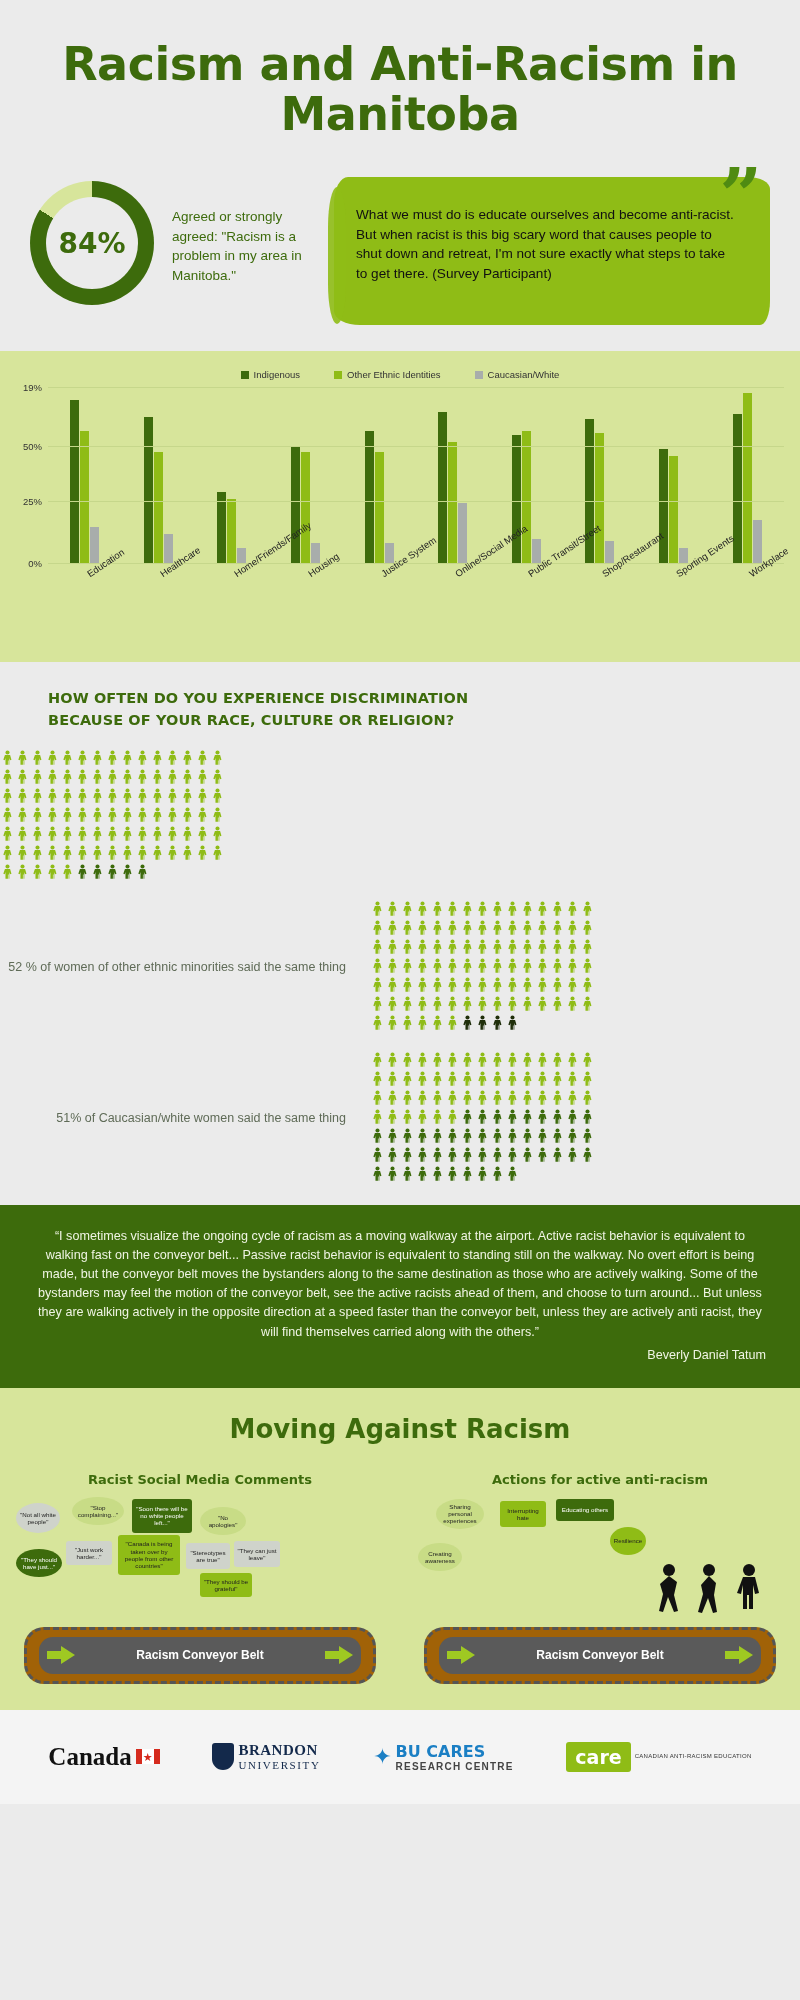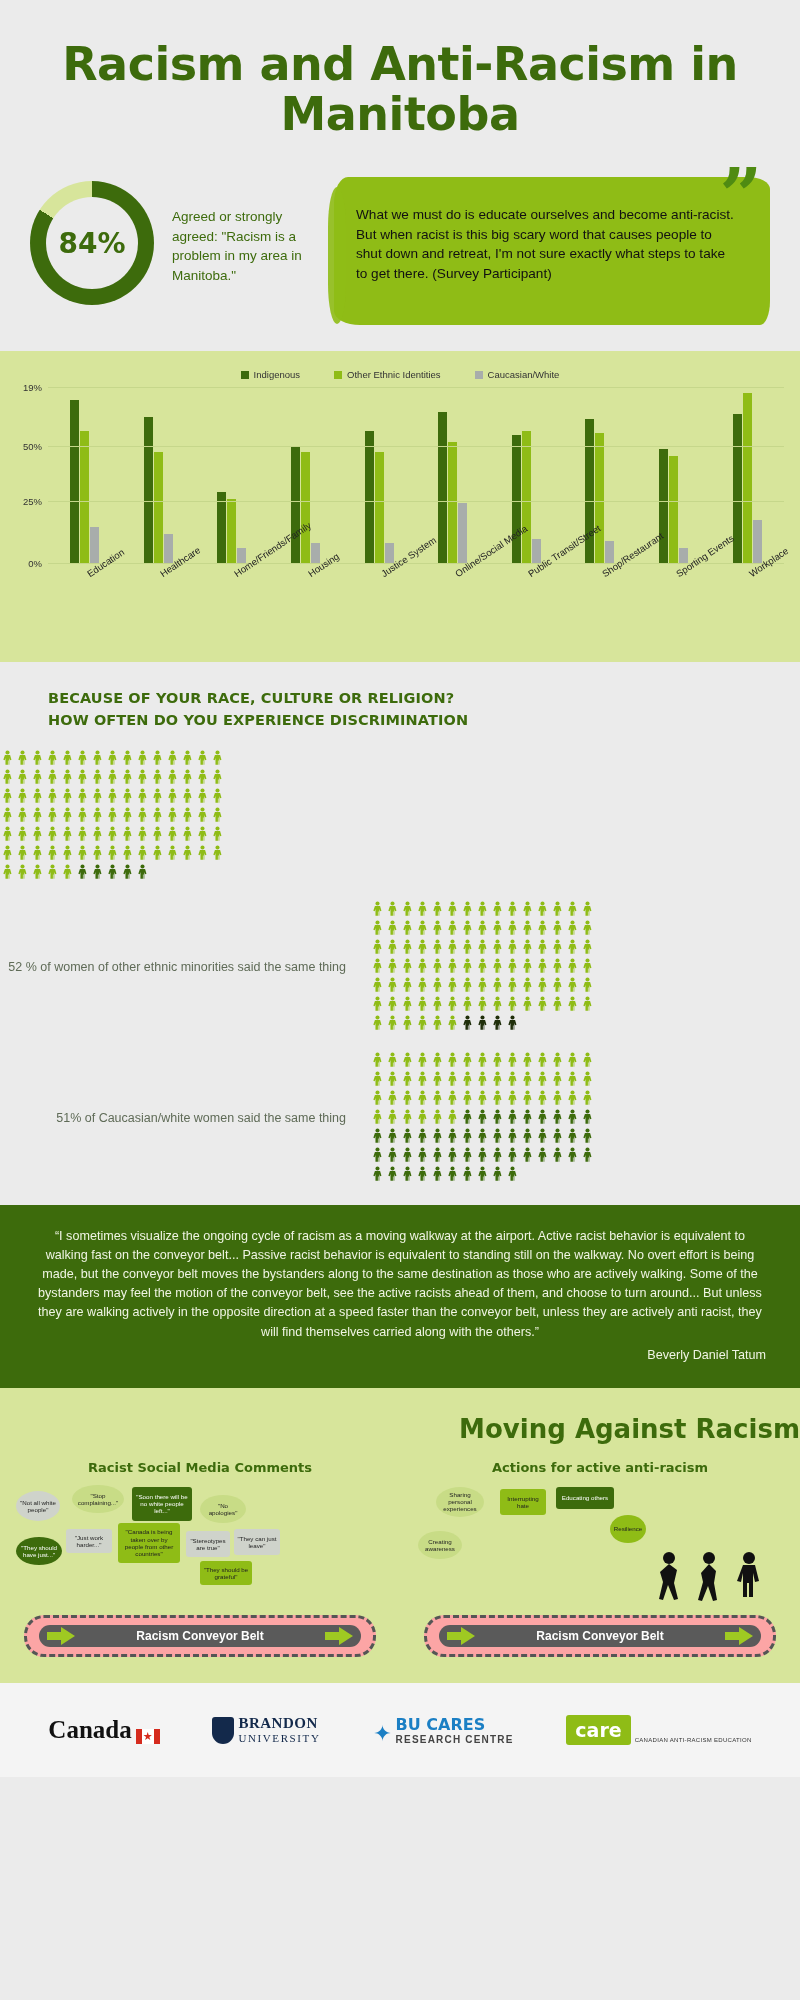--- a/index.html
+++ b/index.html
@@ -101,39 +101,39 @@
   .picto-grid{ display:grid; grid-template-columns: repeat(15, 15px); gap:0px;}
   .p-fig{ width:15px; height:15px; }
 
   
   .dark-section{ background:#3d6b0c; padding: 22px 34px 26px; }
   .dark-quote{ color:#f0f5e4; font-size:12.6px; line-height:1.52; text-align:center;}
   .dark-author{ color:#f0f5e4; font-size:12.6px; text-align:right; margin-top:6px;}
 
   
   .moving-section{ background:#d7e59b; padding: 26px 0 26px; }
-  .moving-title{ text-align:right; color:#3d6b0c; font-size:26px; font-weight:800;
-                 font-family:"DejaVu Sans",sans-serif; margin-bottom:16px;}
+  .moving-title{ text-align:center; color:#3d6b0c; font-size:26px; font-weight:800;
+                 font-family:"DejaVu Sans",sans-serif; margin-bottom:28px;}
   .moving-cols{ display:flex; }
   .mcol{ flex:1; padding:0 14px; }
   .mcol h3{ text-align:center; color:#3d6b0c; font-size:13px; font-weight:800;
             font-family:"DejaVu Sans",sans-serif; margin-bottom:10px;}
   .bubbles{ position:relative; height:120px; }
   .bub{ position:absolute; font-size:6.2px; color:#1f1f1f; line-height:1.15;
         display:flex; align-items:center; justify-content:center; text-align:center;
         padding:3px; }
   .bub.round{ border-radius:50%; }
   .bub.rect{ border-radius:3px; }
   .bg-dark{ background:#3d6b0c; color:#fff;}
   .bg-mid{ background:#8fbc16; color:#1f1f1f;}
   .bg-light{ background:#c8dc86; color:#1f1f1f;}
   .bg-gray{ background:#cfd3cb; color:#1f1f1f;}
 
   .belt{
-    position:relative; margin: 10px 10px 0; height:42px; background:#fca5a5;
+    position:relative; margin: 10px 10px 0; height:57px; background:#a16207;
     border-radius:20px; border: 3px dashed #555;
     display:flex; align-items:center; justify-content:center;
   }
   .belt-inner{
     position:absolute; left:12px; right:12px; top:7px; bottom:7px;
     background:#5a5a5a; border-radius:14px;
     display:flex; align-items:center; justify-content:space-between; padding:0 8px;
   }
   .belt-label{ color:#fff; font-size:12px; font-weight:700; z-index:2;}
   .arrow{
@@ -142,21 +142,21 @@
   }
   .arrow-tail{ width:14px; height:8px; background:#9fc922; }
   .arrow-grp{ display:flex; align-items:center; z-index:2;}
 
   .walkers{ position:absolute; right:22px; bottom:0; display:flex; gap:10px; align-items:flex-end;}
   .walker{ width:30px; height:54px; }
 
   
   .footer{ background:#f4f4f4; height:94px; display:flex; align-items:center;
            justify-content:space-around; padding:0 22px; }
-  .logo{ display:flex; align-items:flex-end; gap:4px; }
+  .logo{ display:flex; align-items:center; gap:4px; }
   .logo-canada{ font-family:"Liberation Serif",serif; font-size:25px; font-weight:700; color:#111; }
   .flag{ width:24px; height:15px; position:relative; background:#fff; display:inline-block;}
   .flag:before,.flag:after{ content:""; position:absolute; top:0; bottom:0; width:6px; background:#d52b1e;}
   .flag:before{left:0;} .flag:after{right:0;}
   .maple{ position:absolute; left:50%; top:50%; transform:translate(-50%,-50%); color:#d52b1e; font-size:11px; line-height:1;}
   .logo-brandon .bu-name{ font-family:"Liberation Serif",serif; color:#13294b; }
   .logo-brandon .bu-1{ font-size:15px; font-weight:700; letter-spacing:.5px;}
   .logo-brandon .bu-2{ font-size:11px; letter-spacing:1.6px;}
   .shield{ width:22px;height:27px;background:#13294b;border-radius:3px 3px 11px 11px; }
   .bucares .bc1{ color:#1b7fc4; font-size:16px; font-weight:800; font-family:"DejaVu Sans",sans-serif;}
@@ -307,22 +307,22 @@
         <span>Sporting Events</span>
       </div>
       <div class="xtick">
         <span>Workplace</span>
       </div>
     </div>
 </section>
 
 <section class="picto-section">
   <div class="picto-title">
+    <div>HOW OFTEN DO YOU EXPERIENCE DISCRIMINATION</div>
     <div>BECAUSE OF YOUR RACE, CULTURE OR RELIGION?</div>
-    <div>HOW OFTEN DO YOU EXPERIENCE DISCRIMINATION</div>
   </div>
   <div id="picto-rows">
       <div class="picto-row">
         <div class="picto-grid">
           <span><svg viewBox="0 0 10 14" class="p-fig">
               <circle cx="5" cy="2.3" r="1.9" fill="#8fbc16"></circle>
               <path d="M2.6 4.6h4.8l1.3 4.6-1.3.4-.7-2.2v6.3H6V9.9h-.6v3.8H3.1V7.4l-.7 2.2-1.3-.4z" fill="#8fbc16"></path>
             </svg></span>
           <span><svg viewBox="0 0 10 14" class="p-fig">
               <circle cx="5" cy="2.3" r="1.9" fill="#8fbc16"></circle>

